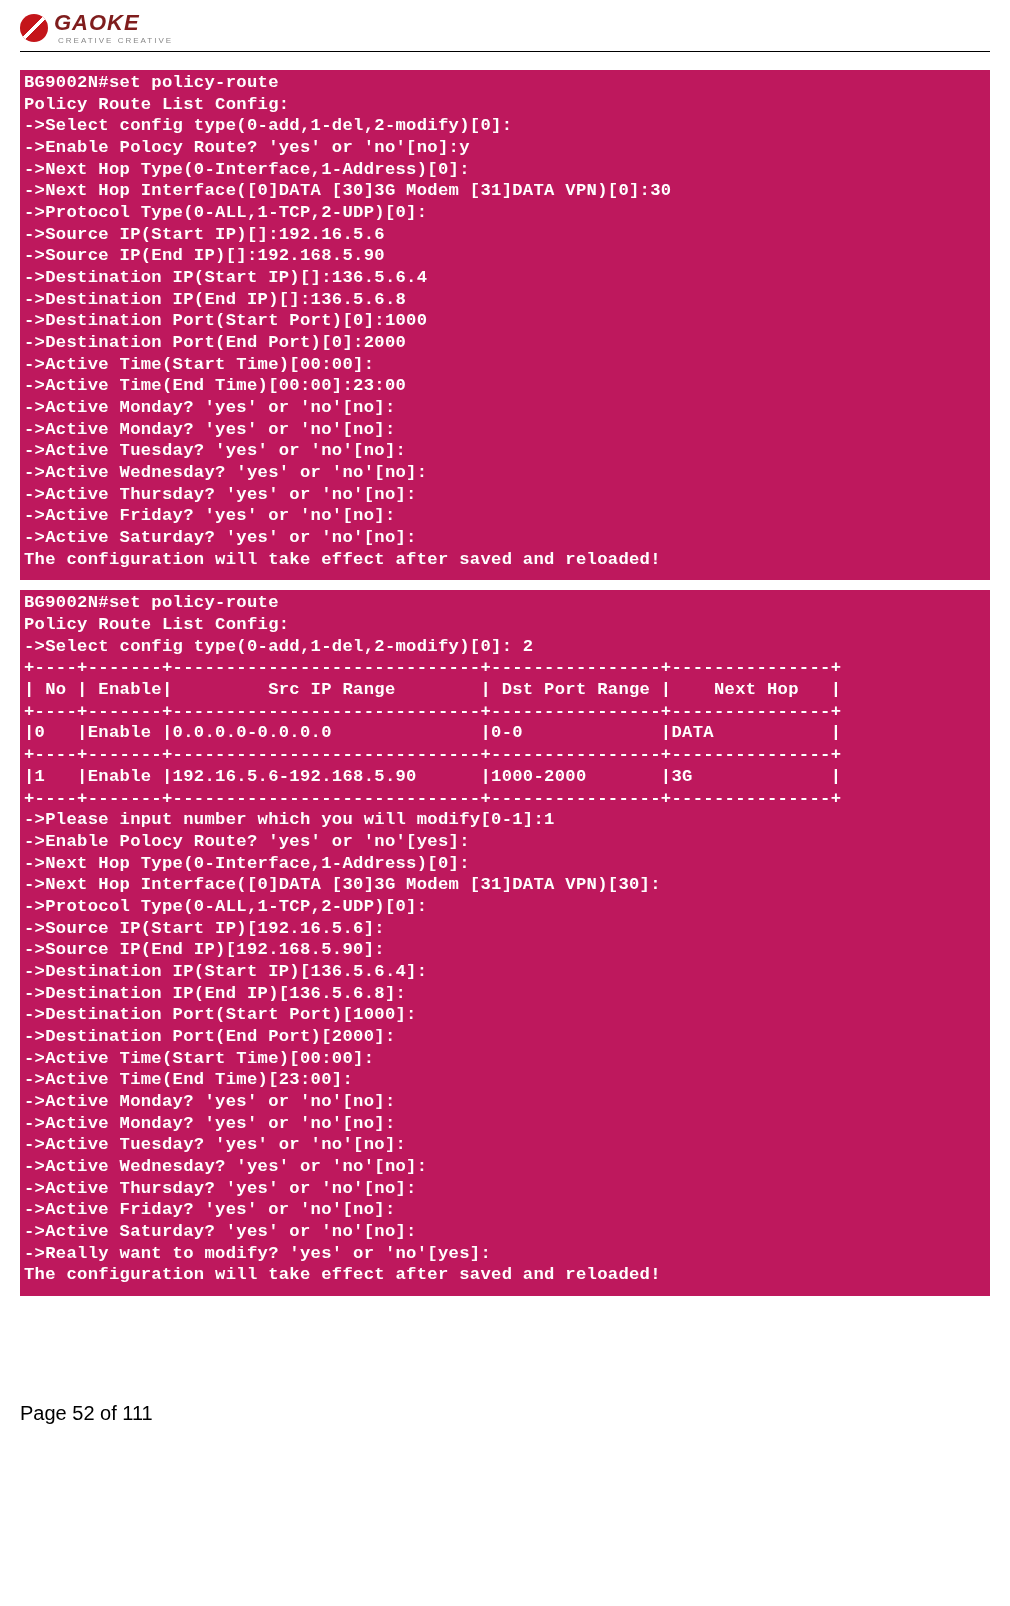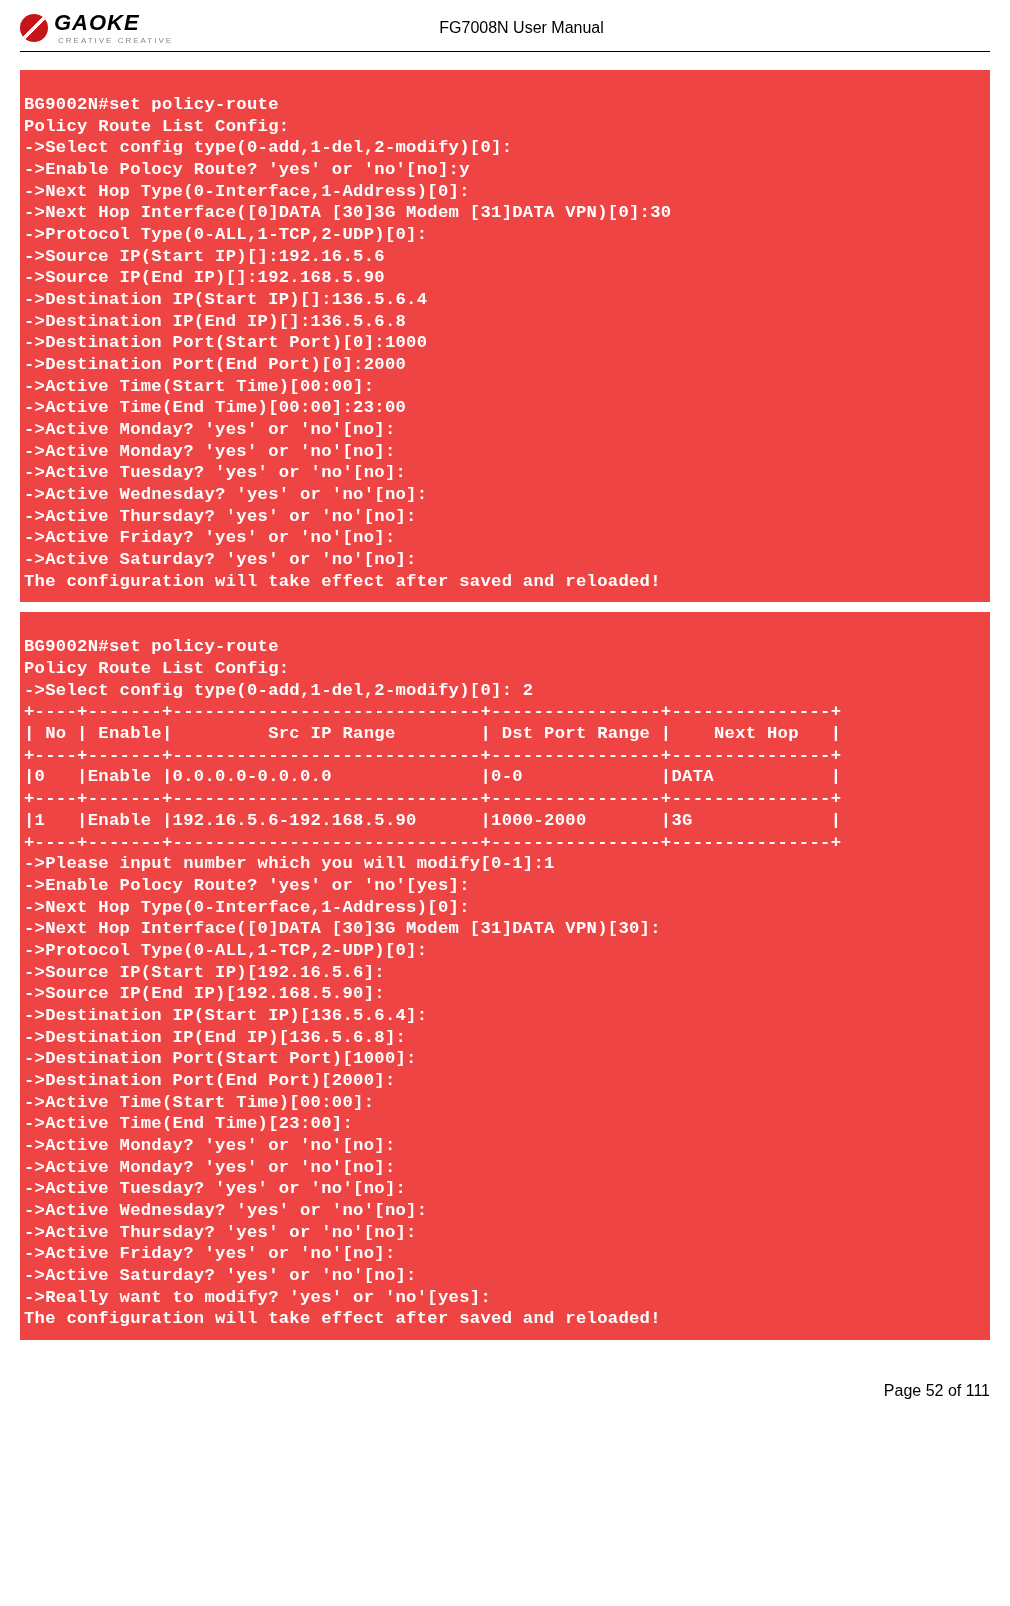--- a/index.html
+++ b/index.html
@@ -31,66 +31,65 @@
     .logo-mark::after {
       content: "";
       position: absolute;
       inset: 0;
       background: linear-gradient(135deg, transparent 45%, #fff 45% 55%, transparent 55%);
     }
     .logo-text {
       font-weight: 700;
       font-size: 22px;
       letter-spacing: 1px;
-      color: #000000;
+      color: #7f1d1d;
       font-style: italic;
     }
     .logo-sub {
       font-size: 8px;
       letter-spacing: 2px;
       color: #888;
       margin-left: 4px;
     }
     .doc-title {
       flex: 1;
       text-align: center;
       font-size: 16px;
       padding-right: 120px;
     }
     .term {
-      background: #ef4444;
+      background: #be185d;
       color: #fff;
       font-family: "Courier New", monospace;
       font-size: 17.2px;
       font-weight: 700;
       line-height: 1.26;
-      padding: 24px 4px 10px;
+      padding: 2px 4px 10px;
       white-space: pre;
       overflow: hidden;
       margin-bottom: 10px;
       letter-spacing: 0.3px;
     }
     .footer {
-      text-align: right;
-      font-size: 16px;
-      margin-top: 42px;
+      text-align: left;
+      font-size: 20px;
+      margin-top: 106px;
     }
   </style>
 </head>
 <body>
 
 <div class="header">
   <div class="logo-wrap">
     <div class="logo-mark"></div>
     <div>
       <span class="logo-text">GAOKE</span>
       <div class="logo-sub">CREATIVE CREATIVE</div>
     </div>
   </div>
-  <div class="doc-title">FG7008N User Manual</div>
 </div>
 
 <div class="term" id="term1">BG9002N#set policy-route
 Policy Route List Config:
 -&gt;Select config type(0-add,1-del,2-modify)[0]:
 -&gt;Enable Polocy Route? 'yes' or 'no'[no]:y
 -&gt;Next Hop Type(0-Interface,1-Address)[0]:
 -&gt;Next Hop Interface([0]DATA [30]3G Modem [31]DATA VPN)[0]:30
 -&gt;Protocol Type(0-ALL,1-TCP,2-UDP)[0]:
 -&gt;Source IP(Start IP)[]:192.16.5.6

